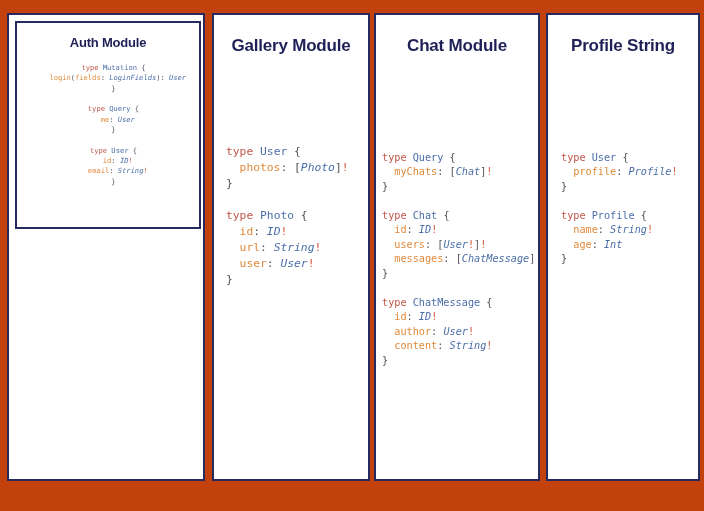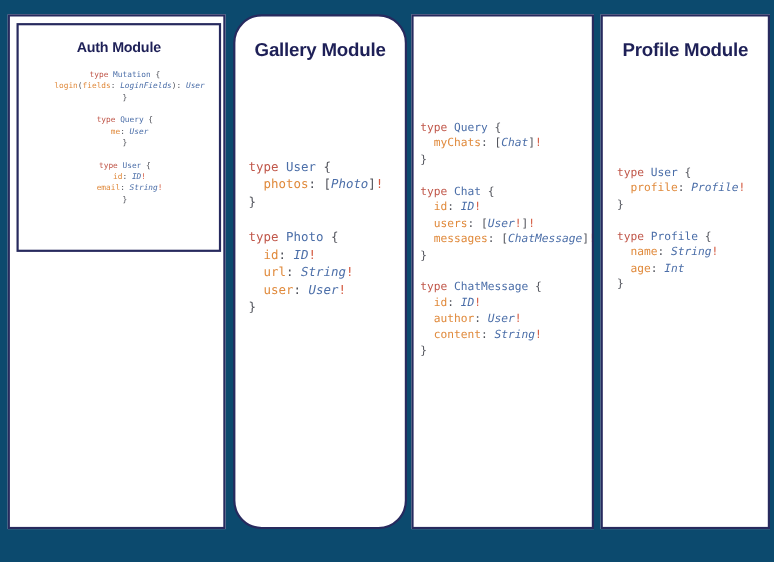--- a/index.html
+++ b/index.html
@@ -12,21 +12,21 @@
     height: 511px;
     overflow: hidden;
     font-family: "Liberation Sans", sans-serif;
     position: relative;
   }
 
   #board {
     position: relative;
     width: 704px;
     height: 511px;
-    background: #0c4a6e;
+    background: #c2410c;
   }
 
   .panel {
     position: absolute;
     background: #ffffff;
     border: 2.5px solid #272a5e;
     box-sizing: border-box;
     overflow: hidden;
   }
 
@@ -56,21 +56,21 @@
   .kw   { color: #c0574a; }   
   .tn   { color: #4b6ea8; }   
   .fld  { color: #e08a3c; }   
   .ty   { color: #4b6ea8; font-style: italic; }   
   .bang { color: #d4593f; }   
   .pun  { color: #50525a; }   
 
   
   #panel-user     { left: 7px;   top: 13px;  width: 198px; height: 468px; }
   #panel-auth     { left: 6px;   top: 6px;   width: 186px; height: 208px; }
-  #panel-gallery  { left: 212px; top: 13px;  width: 158px; height: 468px; border-radius: 26px; }
+  #panel-gallery  { left: 212px; top: 13px;  width: 158px; height: 468px; }
   #panel-chat     { left: 374px; top: 13px;  width: 166px; height: 468px; }
   #panel-profile  { left: 546px; top: 13px;  width: 154px; height: 468px; }
 
   .t-user    { margin-top: 21px; }
   .t-gallery { margin-top: 21px; }
   .t-chat    { margin-top: 21px; }
   .t-profile { margin-top: 21px; }
   .t-auth    { margin-top: 12px; }
 
   .code-user    { margin: 21px 0 0 20px; }
@@ -93,21 +93,22 @@
       <div class="code code-sm code-auth"><div><span class="kw">type</span> <span class="tn">Mutation</span> <span class="pun">{</span></div><div>  <span class="fld">login</span><span class="pun">(</span><span class="fld">fields</span><span class="pun">:</span> <span class="ty">LoginFields</span><span class="pun">)</span><span class="pun">:</span> <span class="ty">User</span></div><div><span class="pun">}</span></div><div>&nbsp;</div><div><span class="kw">type</span> <span class="tn">Query</span> <span class="pun">{</span></div><div>  <span class="fld">me</span><span class="pun">:</span> <span class="ty">User</span></div><div><span class="pun">}</span></div><div>&nbsp;</div><div><span class="kw">type</span> <span class="tn">User</span> <span class="pun">{</span></div><div>  <span class="fld">id</span><span class="pun">:</span> <span class="ty">ID</span><span class="bang">!</span></div><div>  <span class="fld">email</span><span class="pun">:</span> <span class="ty">String</span><span class="bang">!</span></div><div><span class="pun">}</span></div></div>
     </div>
   </div>
 
   <div class="panel" id="panel-gallery">
     <div class="panel-title title-lg t-gallery">Gallery Module</div>
     <div class="code code-lg code-gallery"><div><span class="kw">type</span> <span class="tn">User</span> <span class="pun">{</span></div><div>  <span class="fld">photos</span><span class="pun">:</span> <span class="pun">[</span><span class="ty">Photo</span><span class="pun">]</span><span class="bang">!</span></div><div><span class="pun">}</span></div><div>&nbsp;</div><div><span class="kw">type</span> <span class="tn">Photo</span> <span class="pun">{</span></div><div>  <span class="fld">id</span><span class="pun">:</span> <span class="ty">ID</span><span class="bang">!</span></div><div>  <span class="fld">url</span><span class="pun">:</span> <span class="ty">String</span><span class="bang">!</span></div><div>  <span class="fld">user</span><span class="pun">:</span> <span class="ty">User</span><span class="bang">!</span></div><div><span class="pun">}</span></div></div>
   </div>
 
   <div class="panel" id="panel-chat">
+    <div class="panel-title title-lg t-chat">Chat Module</div>
     <div class="code code-md code-chat"><div><span class="kw">type</span> <span class="tn">Query</span> <span class="pun">{</span></div><div>  <span class="fld">myChats</span><span class="pun">:</span> <span class="pun">[</span><span class="ty">Chat</span><span class="pun">]</span><span class="bang">!</span></div><div><span class="pun">}</span></div><div>&nbsp;</div><div><span class="kw">type</span> <span class="tn">Chat</span> <span class="pun">{</span></div><div>  <span class="fld">id</span><span class="pun">:</span> <span class="ty">ID</span><span class="bang">!</span></div><div>  <span class="fld">users</span><span class="pun">:</span> <span class="pun">[</span><span class="ty">User</span><span class="bang">!</span><span class="pun">]</span><span class="bang">!</span></div><div>  <span class="fld">messages</span><span class="pun">:</span> <span class="pun">[</span><span class="ty">ChatMessage</span><span class="pun">]</span><span class="bang">!</span></div><div><span class="pun">}</span></div><div>&nbsp;</div><div><span class="kw">type</span> <span class="tn">ChatMessage</span> <span class="pun">{</span></div><div>  <span class="fld">id</span><span class="pun">:</span> <span class="ty">ID</span><span class="bang">!</span></div><div>  <span class="fld">author</span><span class="pun">:</span> <span class="ty">User</span><span class="bang">!</span></div><div>  <span class="fld">content</span><span class="pun">:</span> <span class="ty">String</span><span class="bang">!</span></div><div><span class="pun">}</span></div></div>
   </div>
 
   <div class="panel" id="panel-profile">
-    <div class="panel-title title-lg t-profile">Profile Module</div>
+    <div class="panel-title title-lg t-profile">Profile String</div>
     <div class="code code-md code-profile"><div><span class="kw">type</span> <span class="tn">User</span> <span class="pun">{</span></div><div>  <span class="fld">profile</span><span class="pun">:</span> <span class="ty">Profile</span><span class="bang">!</span></div><div><span class="pun">}</span></div><div>&nbsp;</div><div><span class="kw">type</span> <span class="tn">Profile</span> <span class="pun">{</span></div><div>  <span class="fld">name</span><span class="pun">:</span> <span class="ty">String</span><span class="bang">!</span></div><div>  <span class="fld">age</span><span class="pun">:</span> <span class="ty">Int</span></div><div><span class="pun">}</span></div></div>
   </div>
 
 </div>
 
 </body></html>

